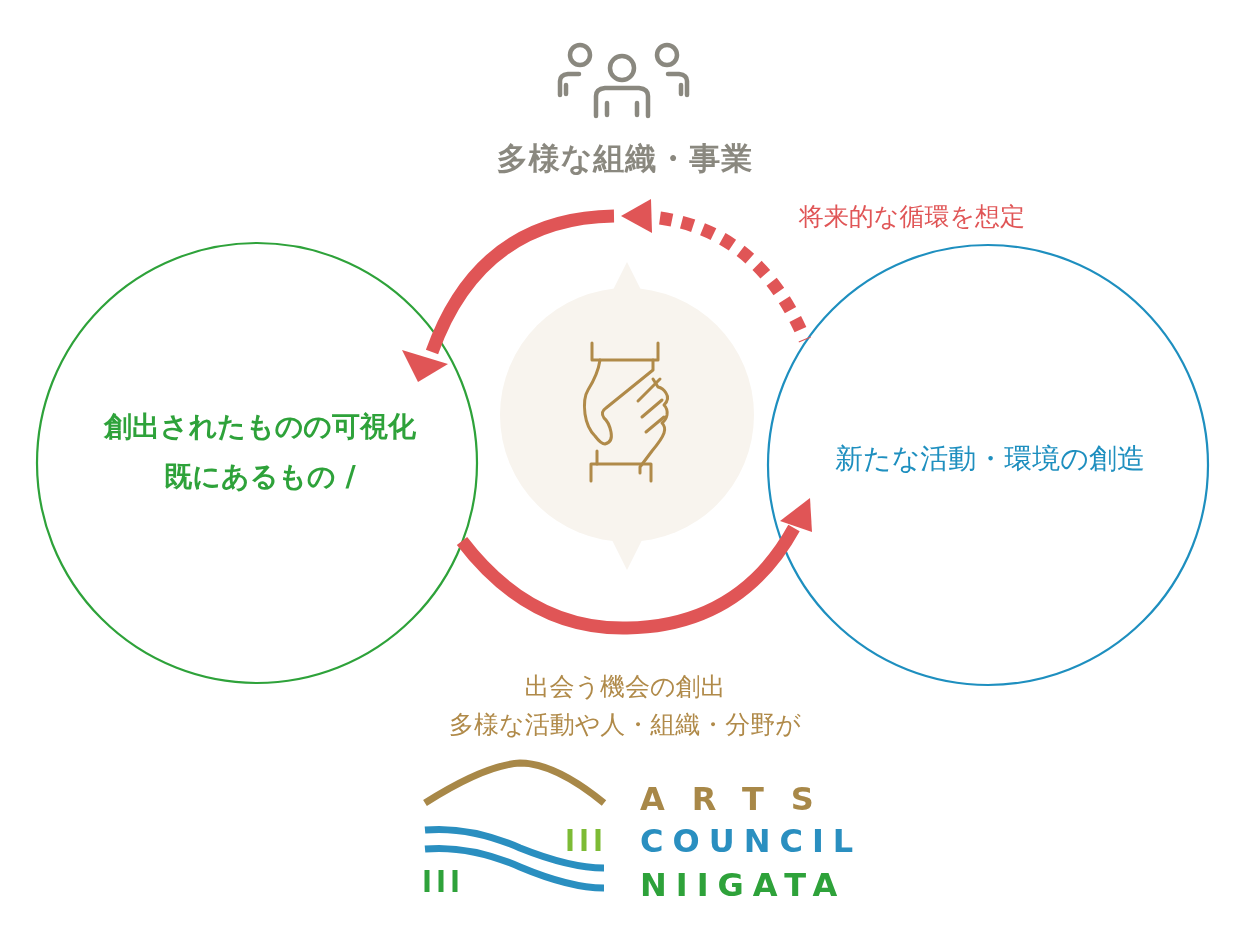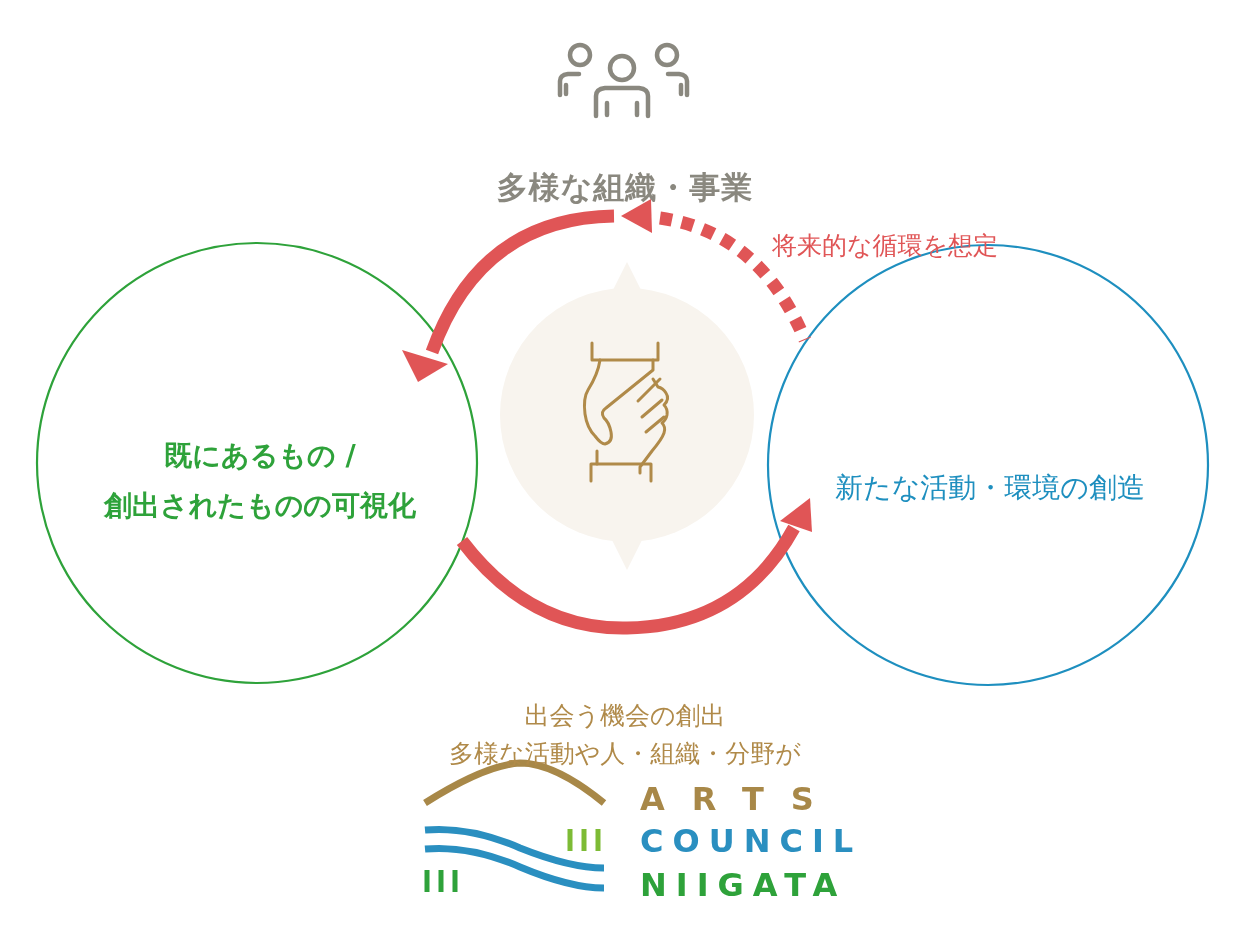--- a/index.html
+++ b/index.html
@@ -1,21 +1,21 @@
 <!DOCTYPE html>
 <html><head>
 <meta charset="utf-8">
 <style>
   html, body { margin: 0; padding: 0; background: #ffffff; }
   body { width: 1250px; height: 936px; position: relative; overflow: hidden;
          font-family: "DejaVu Sans", "Liberation Sans", sans-serif; }
   svg.diagram { position: absolute; left: 0; top: 0; }
-  .label { position: absolute; text-align: center; white-space: nowrap; margin-top: 29px; }
+  .label { position: absolute; text-align: center; white-space: nowrap; }
   .top-title { left: 425px; top: 138px; width: 400px; font-size: 31px; font-weight: bold; color: #8a887f; letter-spacing: 1px; }
-  .future-label { left: 745px; top: 200px; width: 280px; font-size: 25px; color: #e05556; text-align: center; }
+  .future-label { left: 745px; top: 200px; width: 280px; font-size: 25px; color: #e05556; text-align: right; }
   .left-label { left: 40px; top: 402px; width: 440px; font-size: 28px; font-weight: bold; color: #2ea23a; line-height: 50px; }
   .right-label { left: 780px; top: 440px; width: 420px; font-size: 28px; font-weight: normal; color: #1e8fbf; }
   .bottom-label { left: 375px; top: 668px; width: 500px; font-size: 25px; color: #b08a49; line-height: 38px; }
   .logo-text { position: absolute; left: 640px; font-weight: bold; font-size: 32px; letter-spacing: 9px; }
   .logo-arts { top: 780px; color: #a88848; letter-spacing: 27px; }
   .logo-council { top: 822px; color: #2a8fc0; }
   .logo-niigata { top: 866px; color: #2ea23a; }
 </style>
 </head>
 <body>
@@ -71,22 +71,22 @@
   </g>
   <g fill="none" stroke-width="5">
     <path d="M570 829 v22 M584 829 v22 M598 829 v22" stroke="#7dbb35"></path>
     <path d="M427 870 v22 M441 870 v22 M455 870 v22" stroke="#2ea23a"></path>
   </g>
 </svg>
 
 <div class="label top-title">多様な組織・事業</div>
 <div class="label future-label">将来的な循環を想定</div>
 <div class="label left-label">
+  <div>創出されたものの可視化</div>
   <div>既にあるもの /</div>
-  <div>創出されたものの可視化</div>
 </div>
 <div class="label right-label">新たな活動・環境の創造</div>
 <div class="label bottom-label">
   <div>出会う機会の創出</div>
   <div>多様な活動や人・組織・分野が</div>
 </div>
 <div class="logo-text logo-arts">ARTS</div>
 <div class="logo-text logo-council">COUNCIL</div>
 <div class="logo-text logo-niigata">NIIGATA</div>
 

